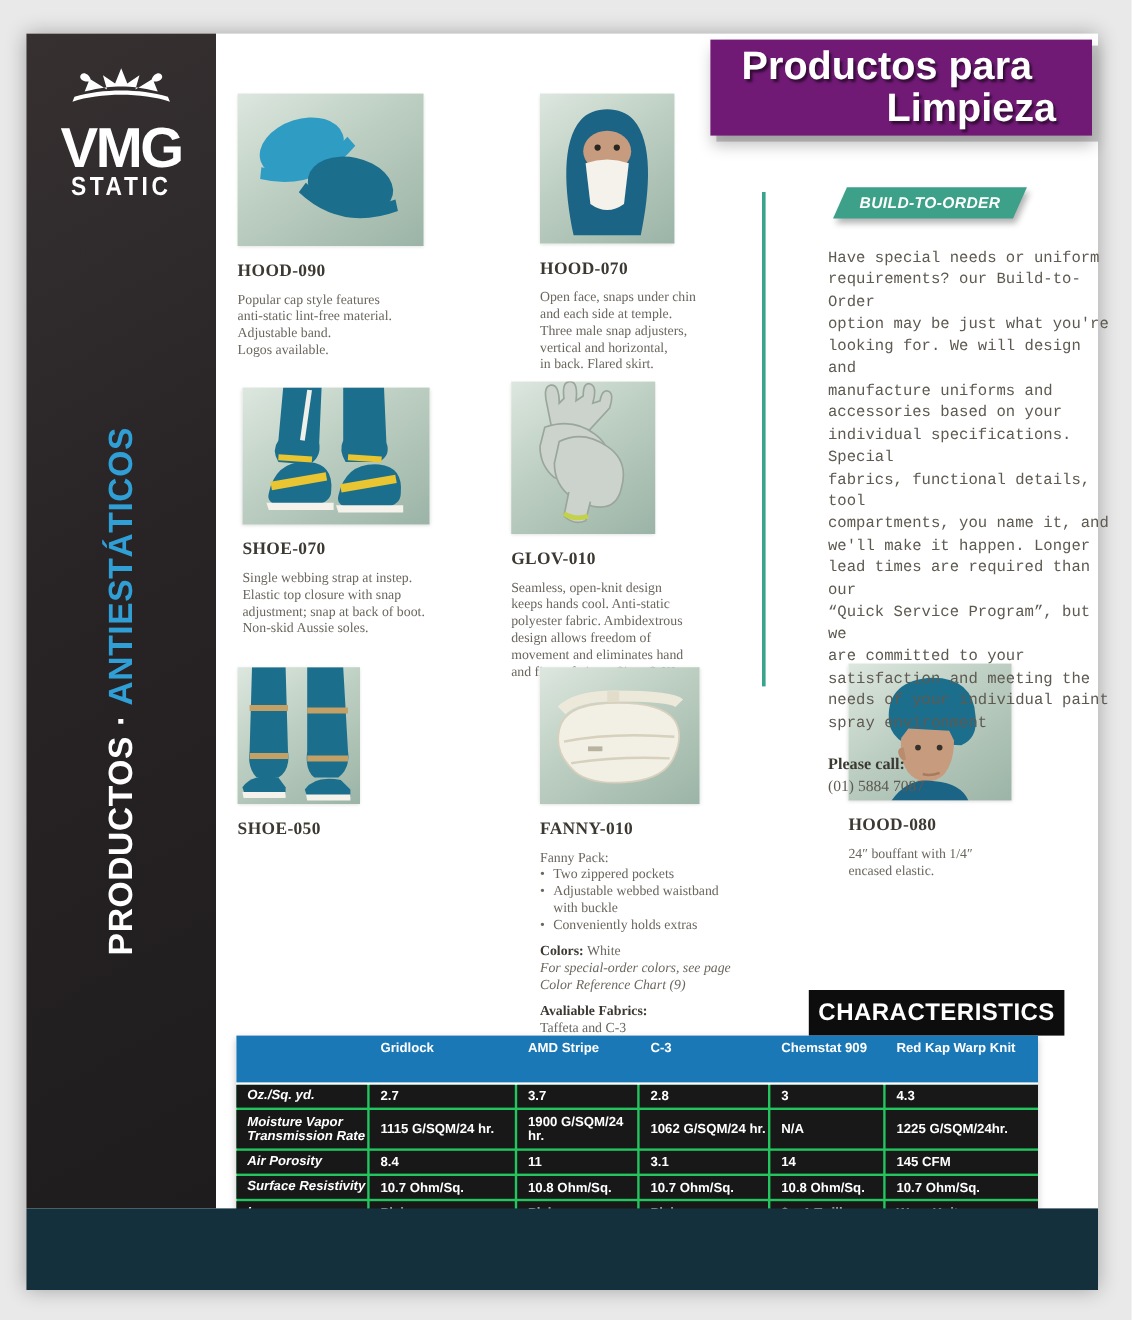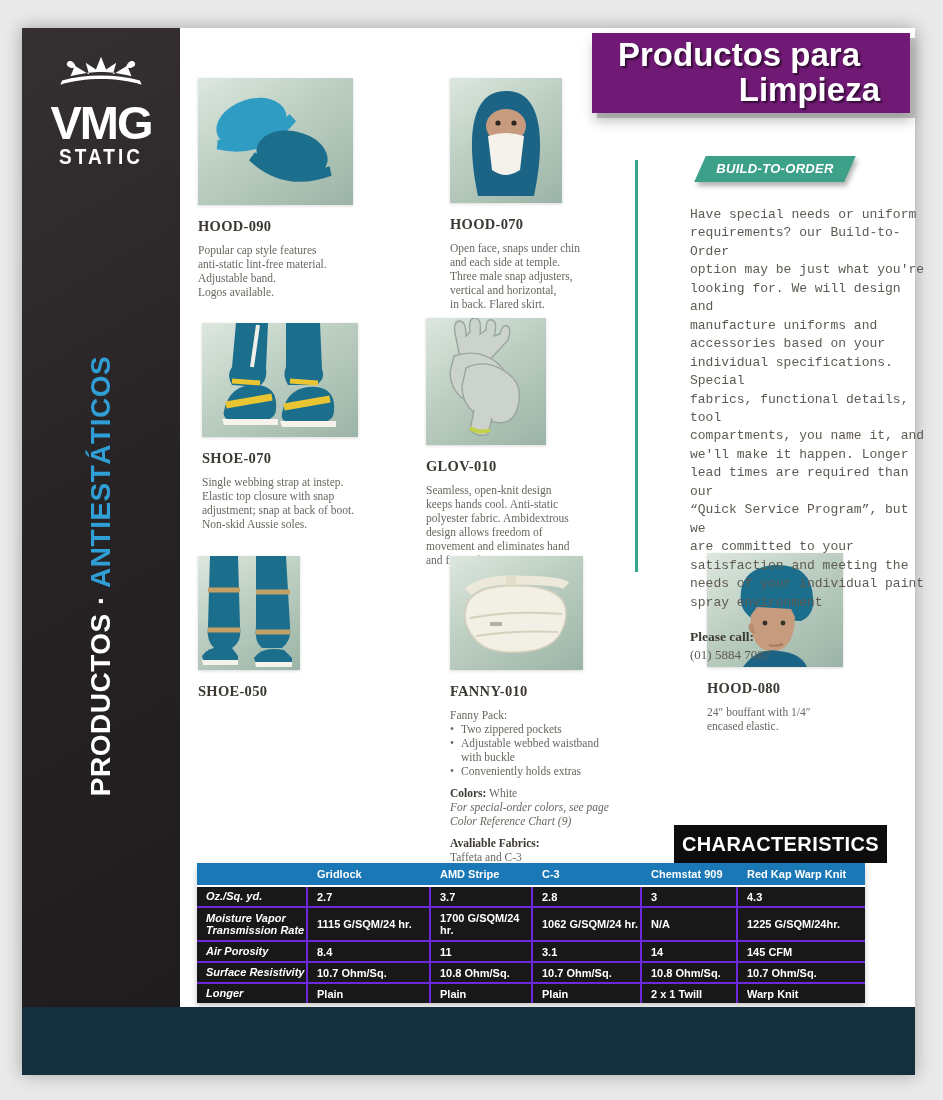--- a/index.html
+++ b/index.html
@@ -60,24 +60,24 @@
                 font-size:13.5px; color:#3c3832; }
   .call-phone { font-family:"Liberation Serif", serif; font-size:13px; color:#5e5a52; margin-top:2px; }
 
   
   .char-title { position:absolute; left:652px; top:797px; width:213px; height:38px; background:#0d0d0d;
                 color:#fff; font-weight:bold; font-size:20px; text-align:center; line-height:38px;
                 letter-spacing:0.4px; }
   .char-table { position:absolute; left:175px; top:835px; width:668px;
                 box-shadow:0 3px 6px rgba(0,0,0,0.22); }
   .t-head { display:grid; grid-template-columns:111px 123px 102px 109px 96px 127px;
-            background:#1a78b6; height:22px; }
+            background:#1a78b6; height:39px; }
   .t-head div { color:#fff; font-weight:bold; font-size:11px; line-height:22px; padding-left:9px; }
   .t-body { display:grid; grid-template-columns:109px 121px 100px 107px 94px 127px;
-            grid-template-rows:19px 32px 19px 19px 19px; gap:2px; background:#6d28d9; margin-top:2px; }
+            grid-template-rows:19px 32px 19px 19px 19px; gap:2px; background:#22c55e; margin-top:2px; }
   .t-body div { background:#181818; color:#fff; font-size:11px; font-weight:bold;
                 display:flex; align-items:center; padding-left:9px; }
   .t-body .rlabel { font-style:italic; white-space:pre-line; line-height:1.1; }
 
   
   .bottom-bar { position:absolute; left:0; top:979px; width:893px; height:68px; background:#13303c; }
 </style>
 </head>
 <body>
 
@@ -289,21 +289,21 @@
       <div class="rlabel">Oz./Sq. yd.</div>
       <div>2.7</div>
       <div>3.7</div>
       <div>2.8</div>
       <div>3</div>
       <div>4.3</div>
 
       <div class="rlabel">Moisture Vapor
 Transmission Rate</div>
       <div>1115 G/SQM/24 hr.</div>
-      <div>1700 G/SQM/24 hr.</div>
+      <div>1900 G/SQM/24 hr.</div>
       <div>1062 G/SQM/24 hr.</div>
       <div>N/A</div>
       <div>1225 G/SQM/24hr.</div>
 
       <div class="rlabel">Air Porosity</div>
       <div>8.4</div>
       <div>11</div>
       <div>3.1</div>
       <div>14</div>
       <div>145 CFM</div>

